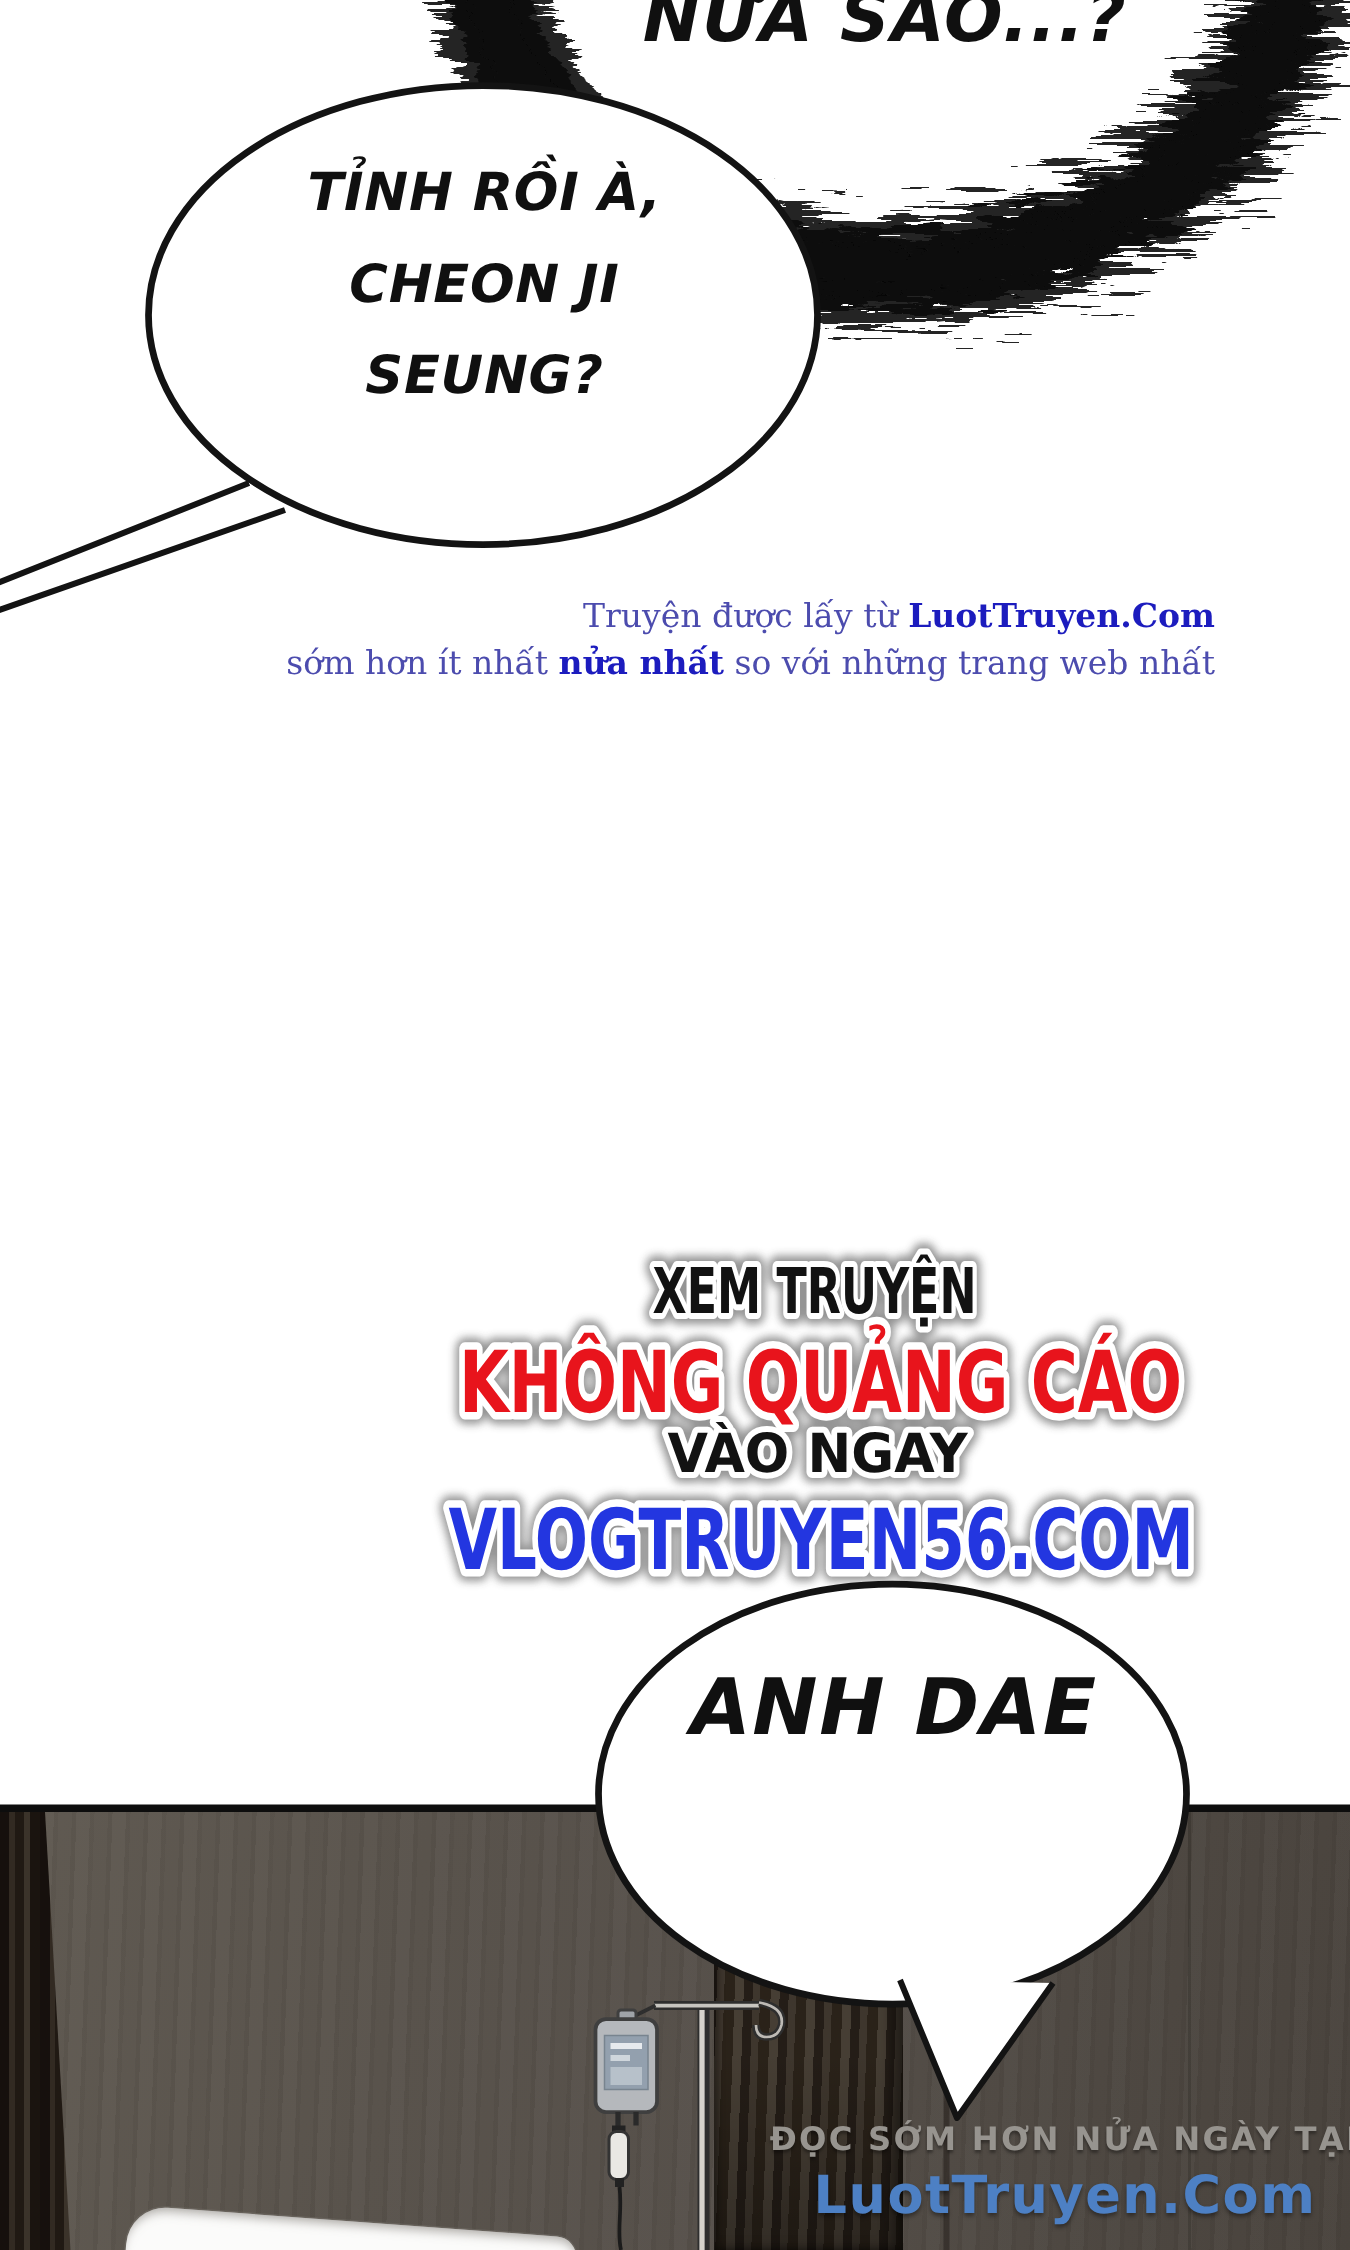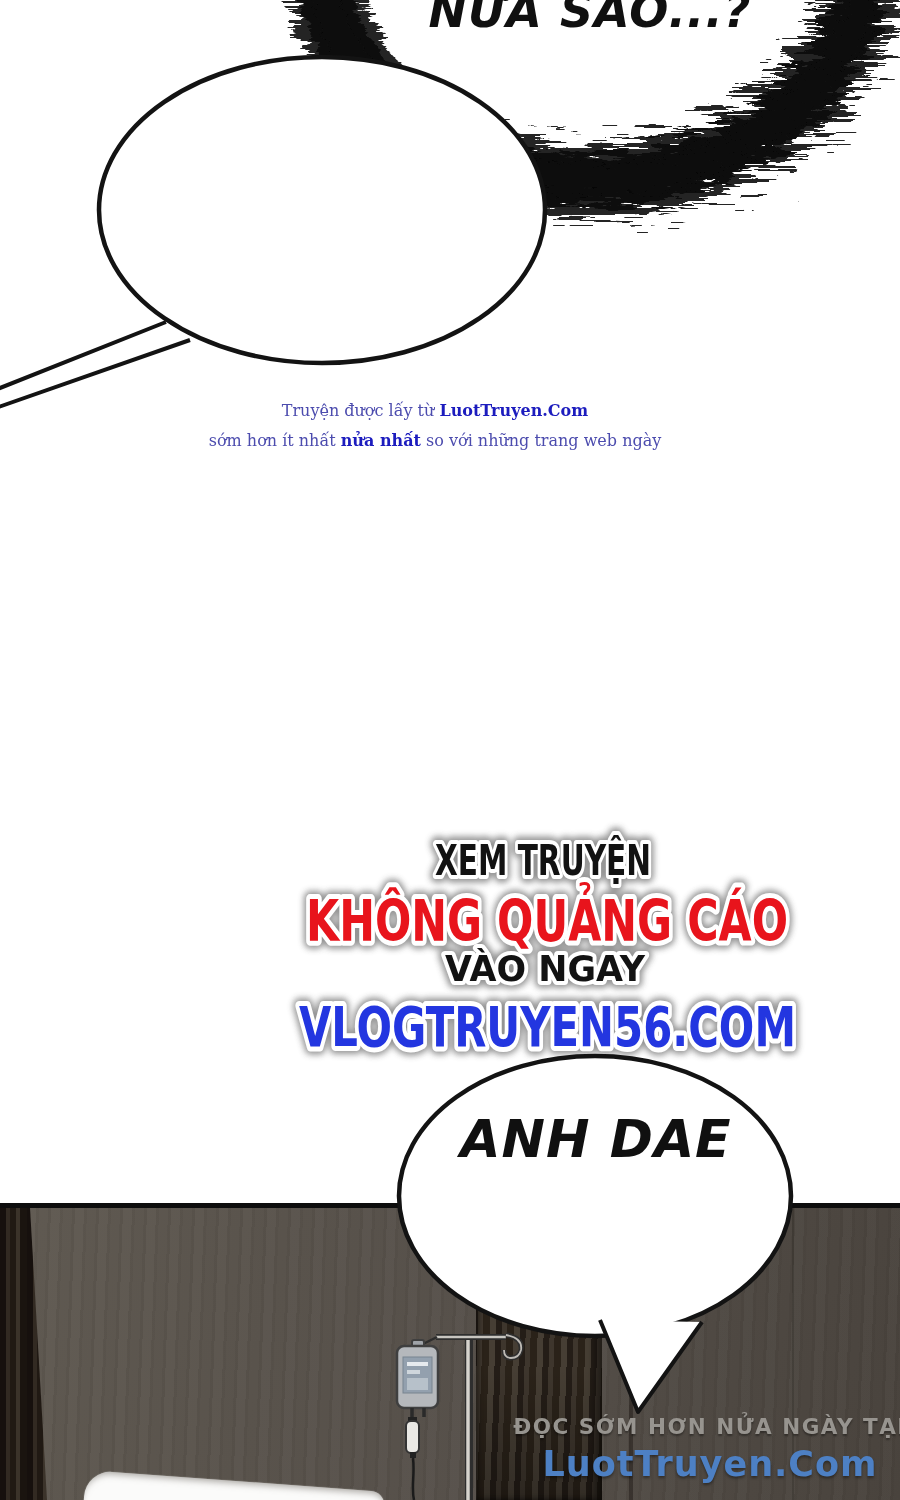--- a/index.html
+++ b/index.html
@@ -8,22 +8,22 @@
   .overlay-svg{position:absolute;left:0;top:0;width:900px;height:1500px;z-index:3;}
 
   
   .comic-text{position:absolute;z-index:4;text-align:center;color:#101010;
       font-family:"DejaVu Sans",sans-serif;font-style:italic;font-weight:700;}
   .burst-text{left:360px;top:-16px;width:460px;font-size:46px;letter-spacing:1px;}
   .awake-text{left:100px;top:99px;width:446px;font-size:35px;line-height:61px;letter-spacing:.5px;}
   .daeho-text{left:398px;top:1106px;width:396px;font-size:52px;line-height:66px;letter-spacing:1px;}
 
   
-  .source-note{position:absolute;left:60px;top:396px;width:750px;z-index:2;text-align:center;
-      font-family:"DejaVu Serif","Liberation Serif",serif;font-size:16px;line-height:30px;color:#4c4cae;}
+  .source-note{position:absolute;left:60px;top:396px;width:750px;z-index:2;text-align:right;
+      font-family:"DejaVu Serif","Liberation Serif",serif;font-size:22px;line-height:30px;color:#4c4cae;}
   .source-note b{color:#1c1cbe;font-weight:bold;}
 
   
   .panel{position:absolute;left:0;top:1203px;width:900px;height:297px;z-index:1;box-sizing:border-box;
       border-top:5px solid #0d0d0d;
       background:
         repeating-linear-gradient(92deg, rgba(25,20,15,.06) 0 3px, rgba(255,255,255,.02) 3px 12px, rgba(25,20,15,.05) 12px 15px, rgba(0,0,0,0) 15px 24px),
         linear-gradient(102deg,#605a52 0%,#59534c 30%,#56504a 55%,#4e4842 80%,#49433d 100%);
       overflow:hidden;}
   .door-frame{position:absolute;left:0;top:0;width:52px;height:292px;
@@ -126,23 +126,28 @@
     </g>
 
     <g>
       <ellipse cx="595" cy="1196" rx="196" ry="140" fill="#ffffff" stroke="#131313" stroke-width="4.5"></ellipse>
       <path d="M600,1320 L638,1412 L702,1322" fill="#ffffff" stroke="#131313" stroke-width="4" stroke-linejoin="round"></path>
     </g>
   </svg>
 
   <div class="comic-text burst-text">NỮA SAO...?</div>
 
+  <div class="comic-text awake-text">
+    <div>TỈNH RỒI À,</div>
+    <div>CHEON JI</div>
+    <div>SEUNG?</div>
+  </div>
 
   <div class="source-note">
     <div><span>Truyện được lấy từ </span><b>LuotTruyen.Com</b></div>
-    <div><span>sớm hơn ít nhất </span><b>nửa nhất</b><span> so với những trang web ngày</span></div>
+    <div><span>sớm hơn ít nhất </span><b>nửa nhất</b><span> so với những trang web nhất</span></div>
   </div>
 
   <div class="comic-text daeho-text">
     <div>ANH DAE</div>
   </div>
 
 </div>
 
 </body></html>

